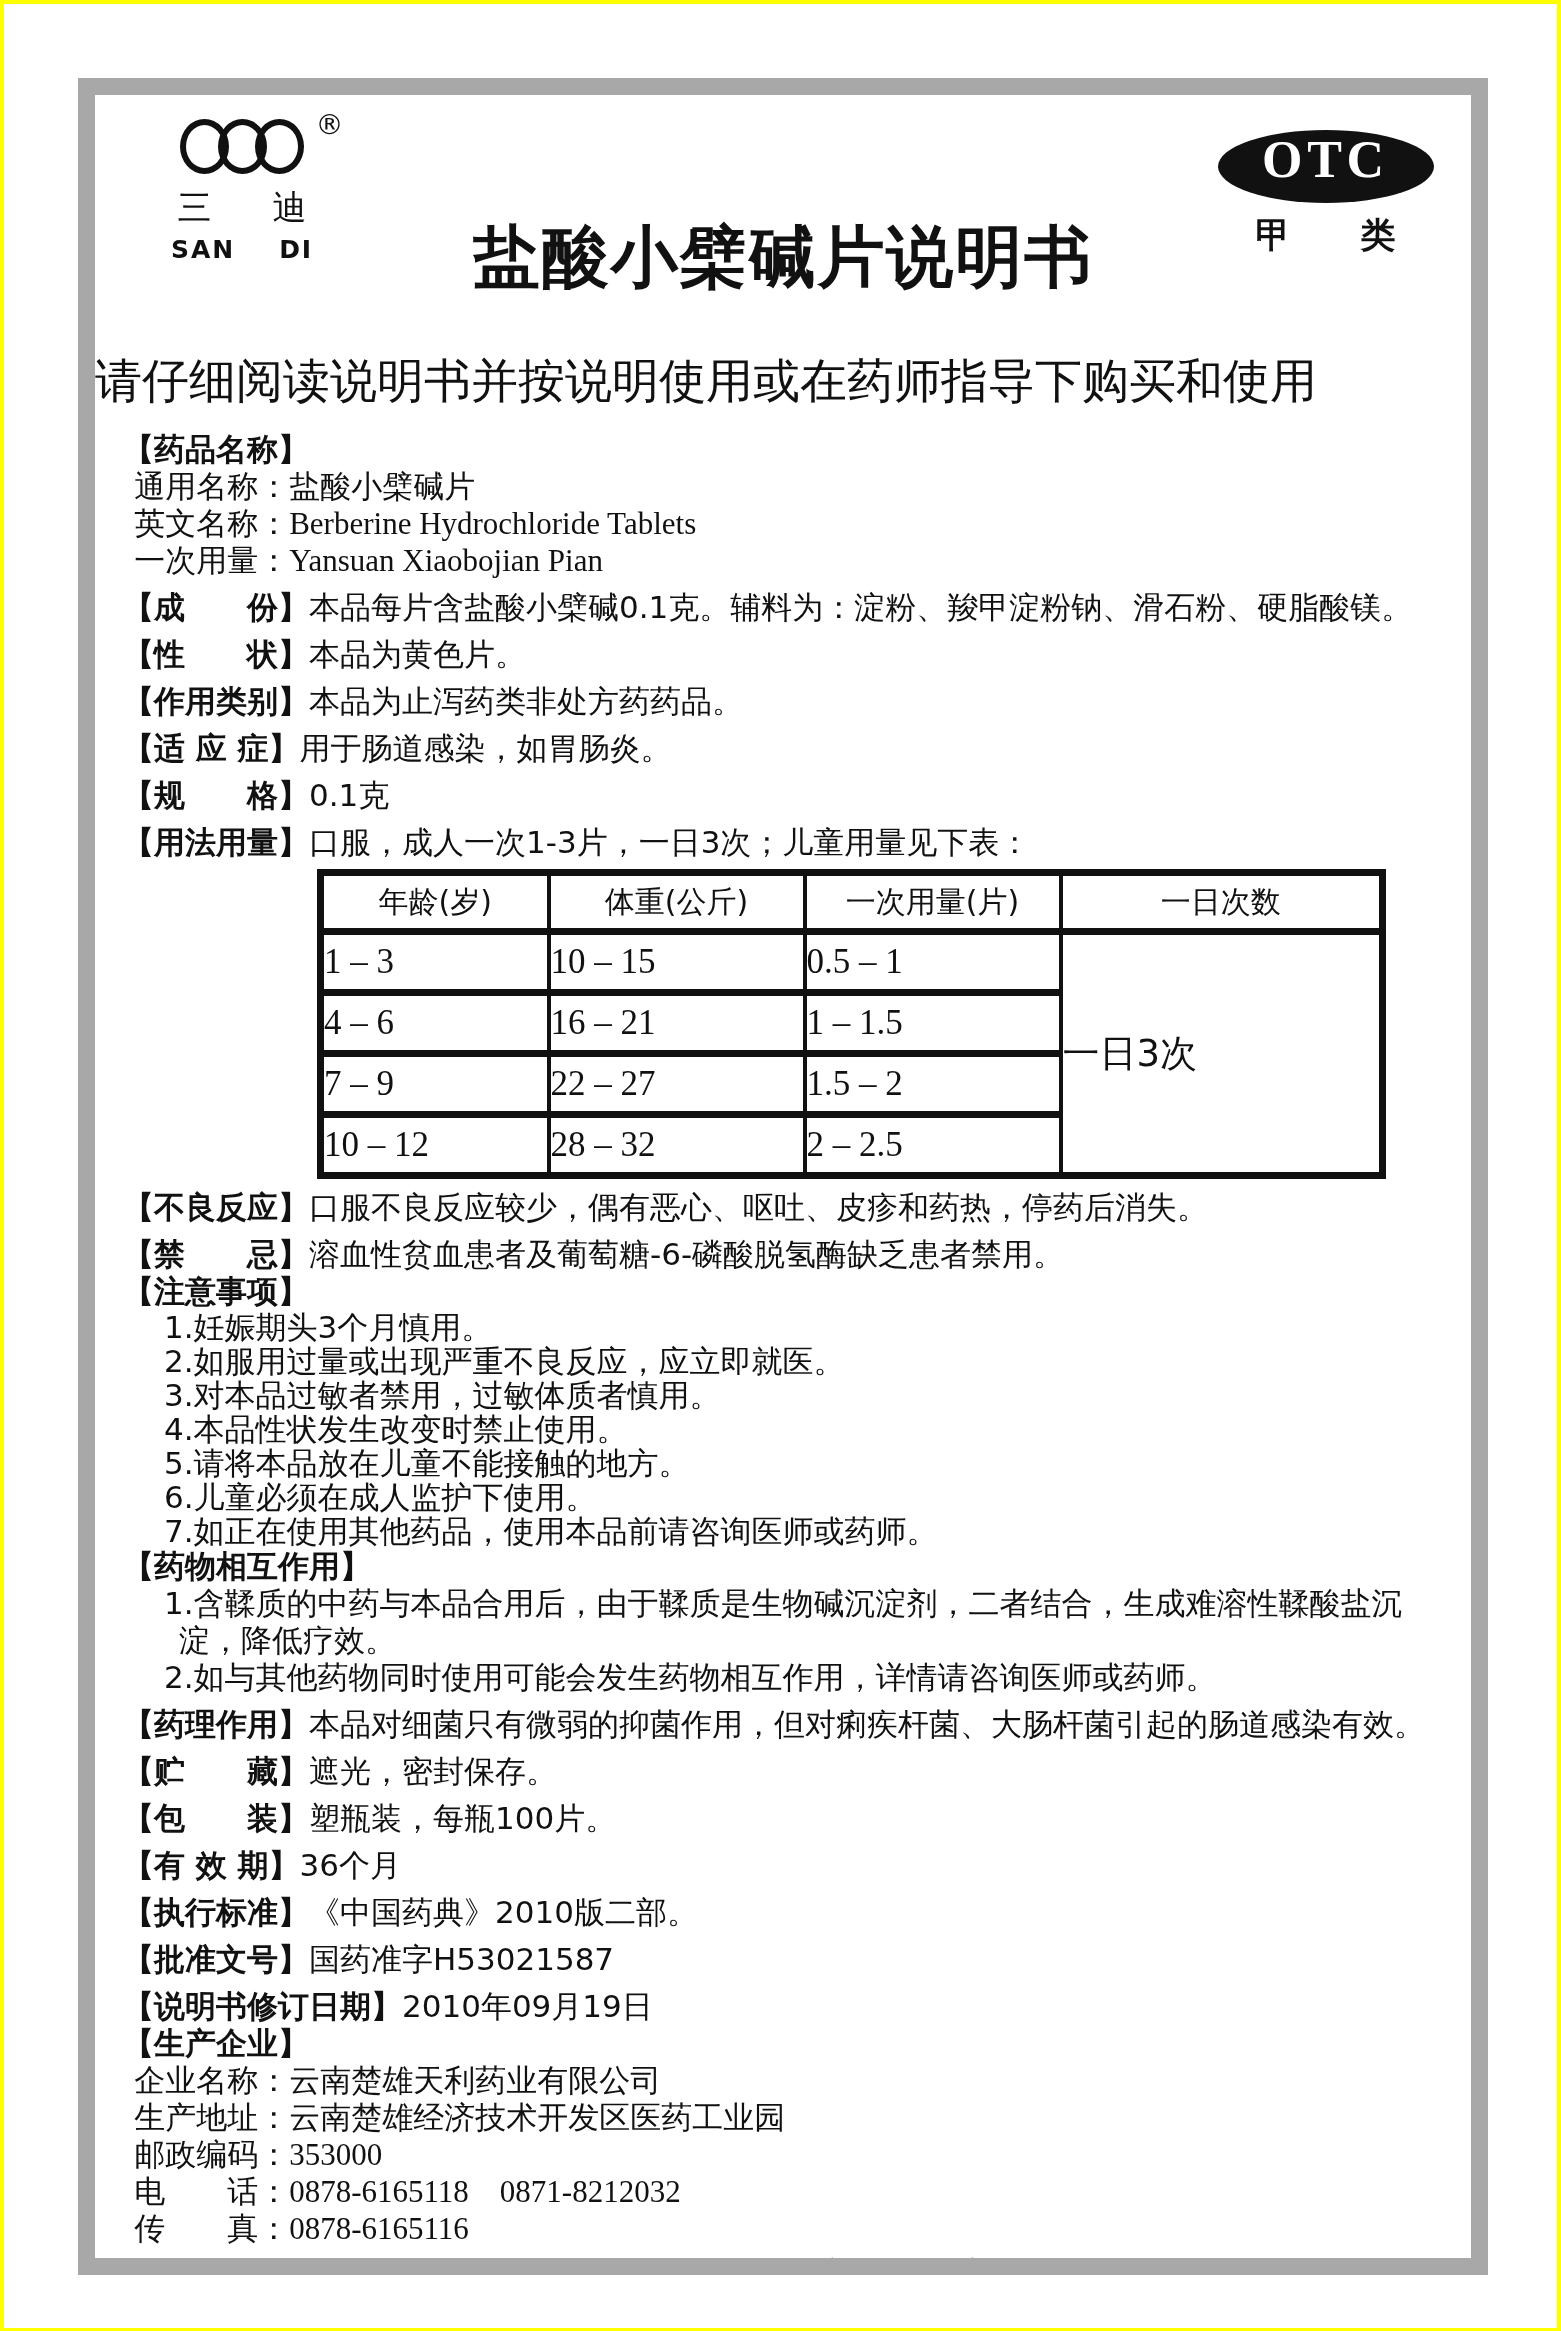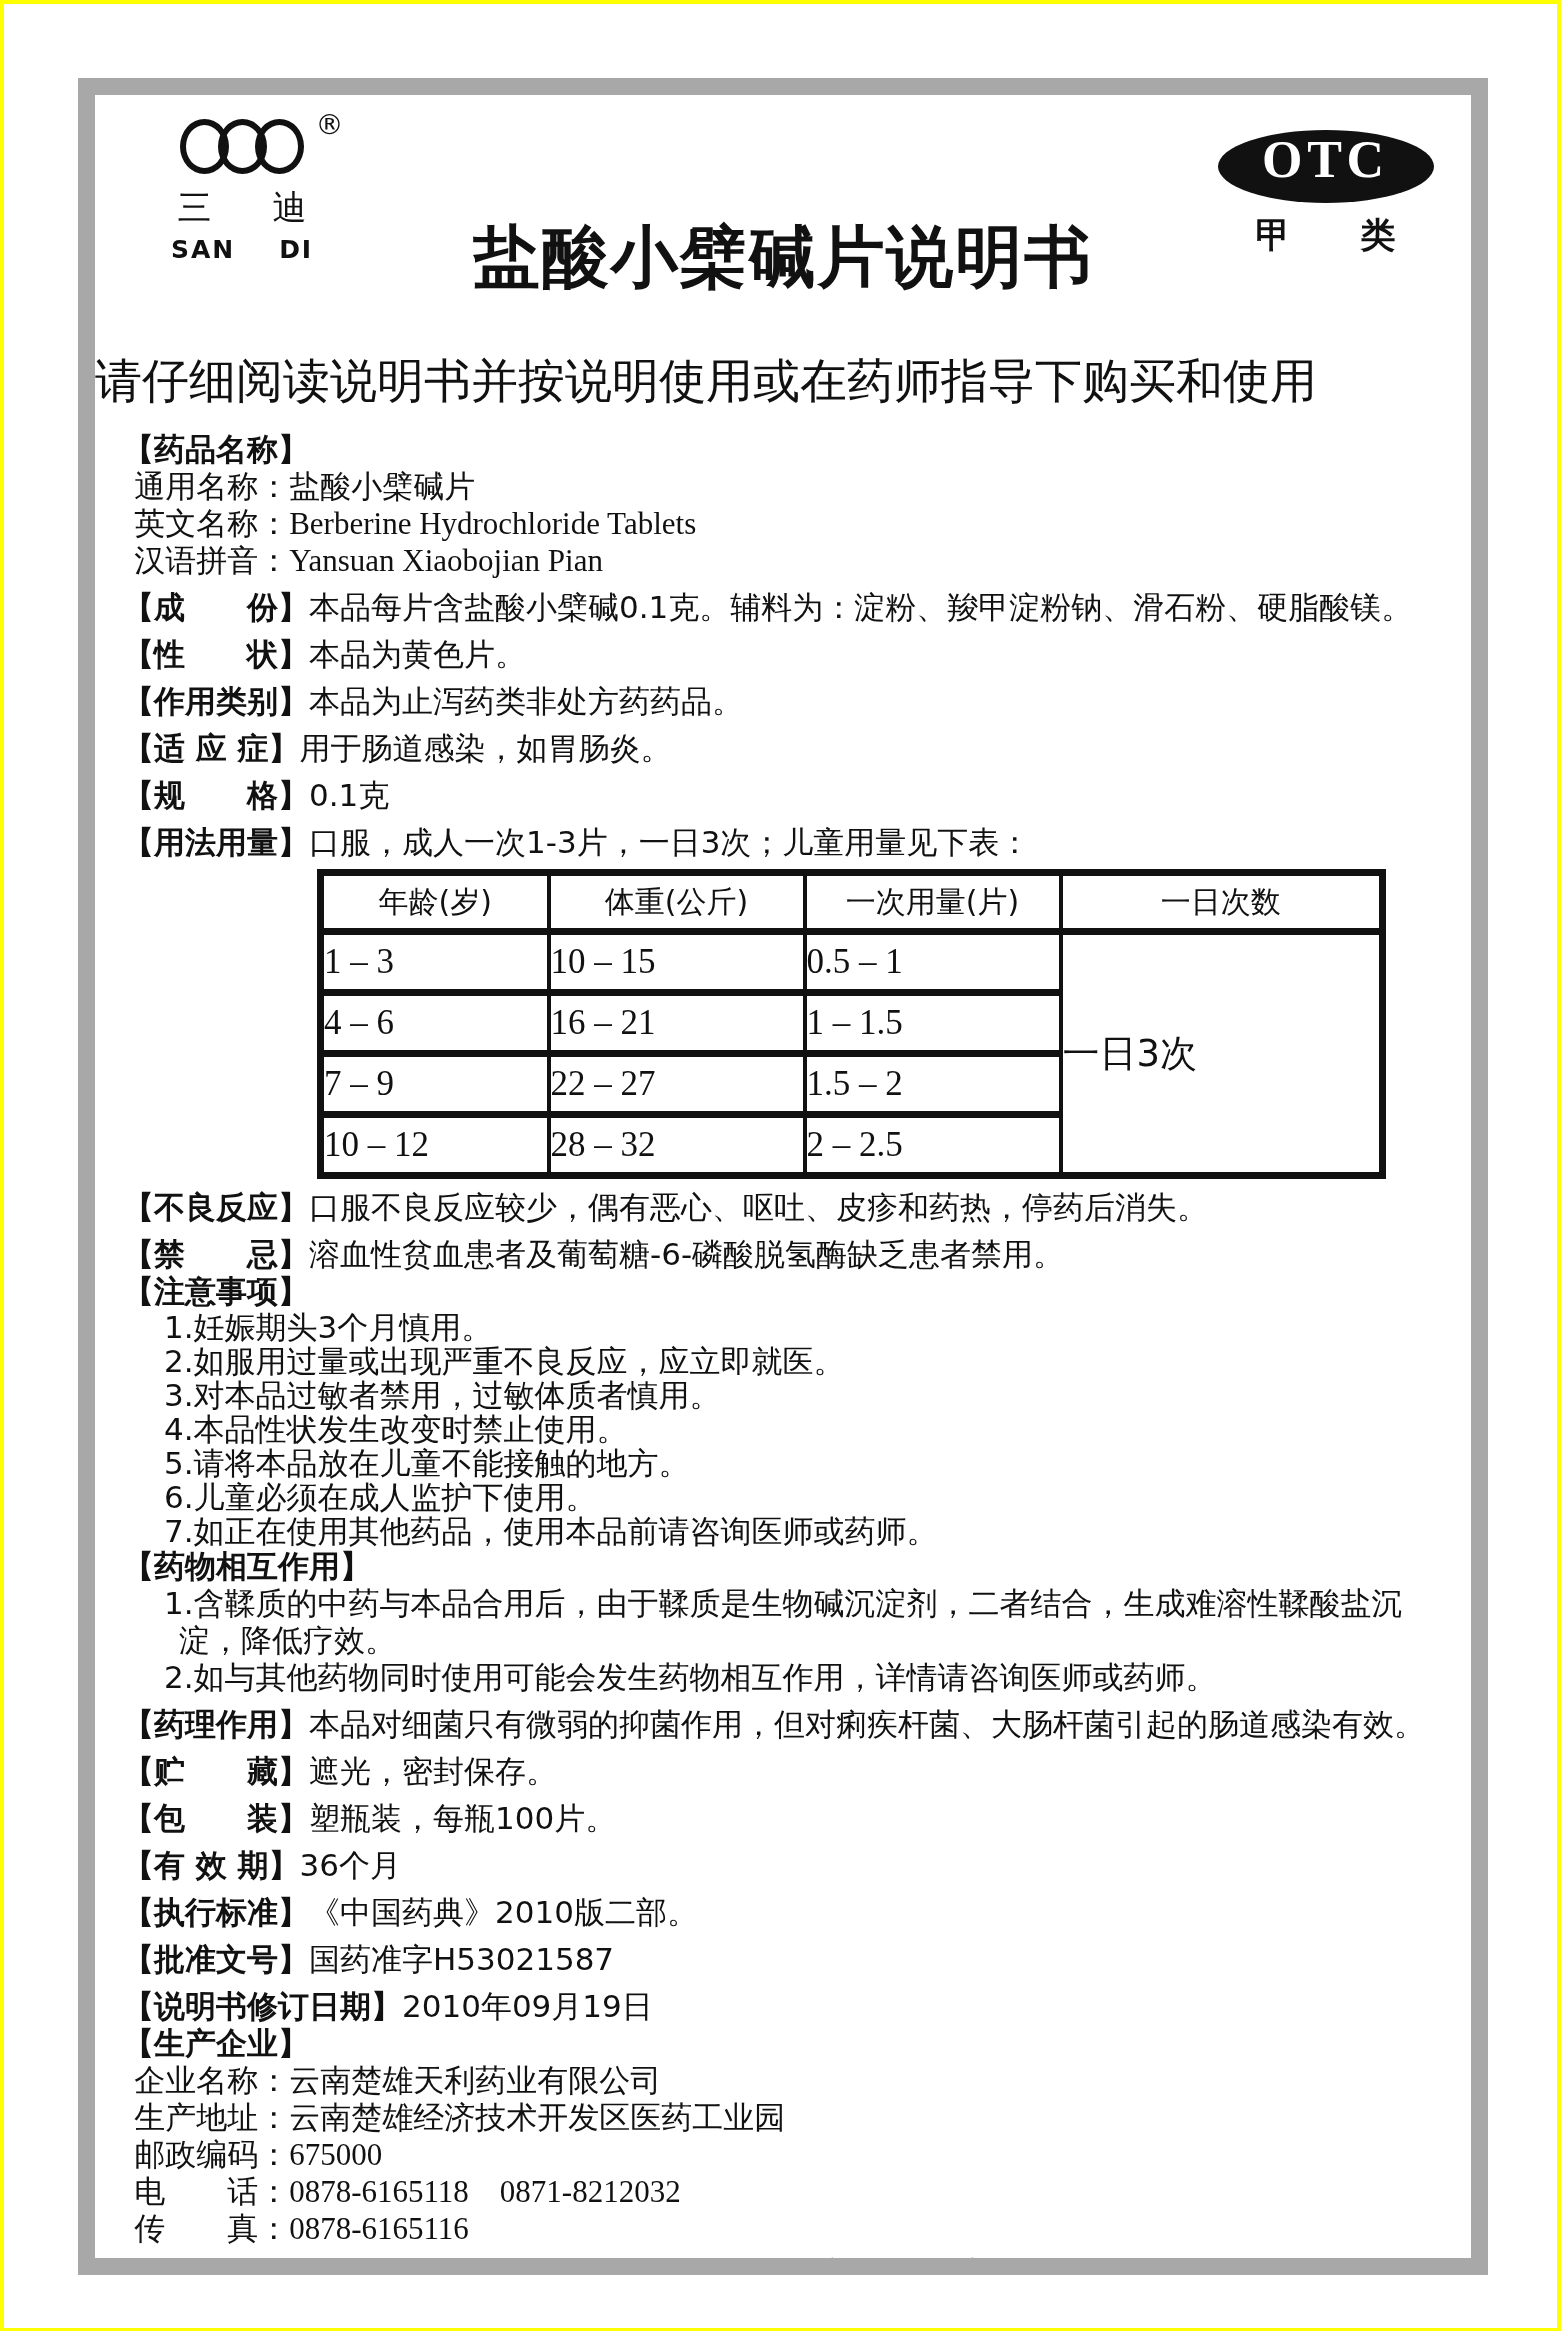--- a/index.html
+++ b/index.html
@@ -92,21 +92,21 @@
       <div class="row">
         <span class="lbl">【药品名称】</span>
       </div>
       <div class="row kv">
         <span class="k">通用名称：</span><span class="v">盐酸小檗碱片</span>
       </div>
       <div class="row kv">
         <span class="k">英文名称：</span><span class="v serif">Berberine Hydrochloride Tablets</span>
       </div>
       <div class="row kv">
-        <span class="k">汉语拼音：</span><span class="v serif">Yansuan Xiaobojian Pian</span>
+        <span class="k">一次用量：</span><span class="v serif">Yansuan Xiaobojian Pian</span>
       </div>
 
       <div class="row flex">
         <span class="lbl">【成　　份】</span>
           <span class="txt">本品每片含盐酸小檗碱0.1克。辅料为：淀粉、羧甲淀粉钠、滑石粉、硬脂酸镁。</span>
       </div>
       <div class="row flex">
         <span class="lbl">【性　　状】</span>
           <span class="txt">本品为黄色片。</span>
       </div>
@@ -225,21 +225,21 @@
       <div class="row">
         <span class="lbl">【生产企业】</span>
       </div>
       <div class="row kv">
         <span class="k">企业名称：</span><span class="v">云南楚雄天利药业有限公司</span>
       </div>
       <div class="row kv">
         <span class="k">生产地址：</span><span class="v">云南楚雄经济技术开发区医药工业园</span>
       </div>
       <div class="row kv">
-        <span class="k">邮政编码：</span><span class="v serif">675000</span>
+        <span class="k">邮政编码：</span><span class="v serif">353000</span>
       </div>
       <div class="row kv">
         <span class="k">电　　话：</span><span class="v serif">0878-6165118　0871-8212032</span>
       </div>
       <div class="row kv">
         <span class="k">传　　真：</span><span class="v serif">0878-6165116</span>
       </div>
 
       <div class="footer">如有问题可与生产企业联系</div>
     </div>

